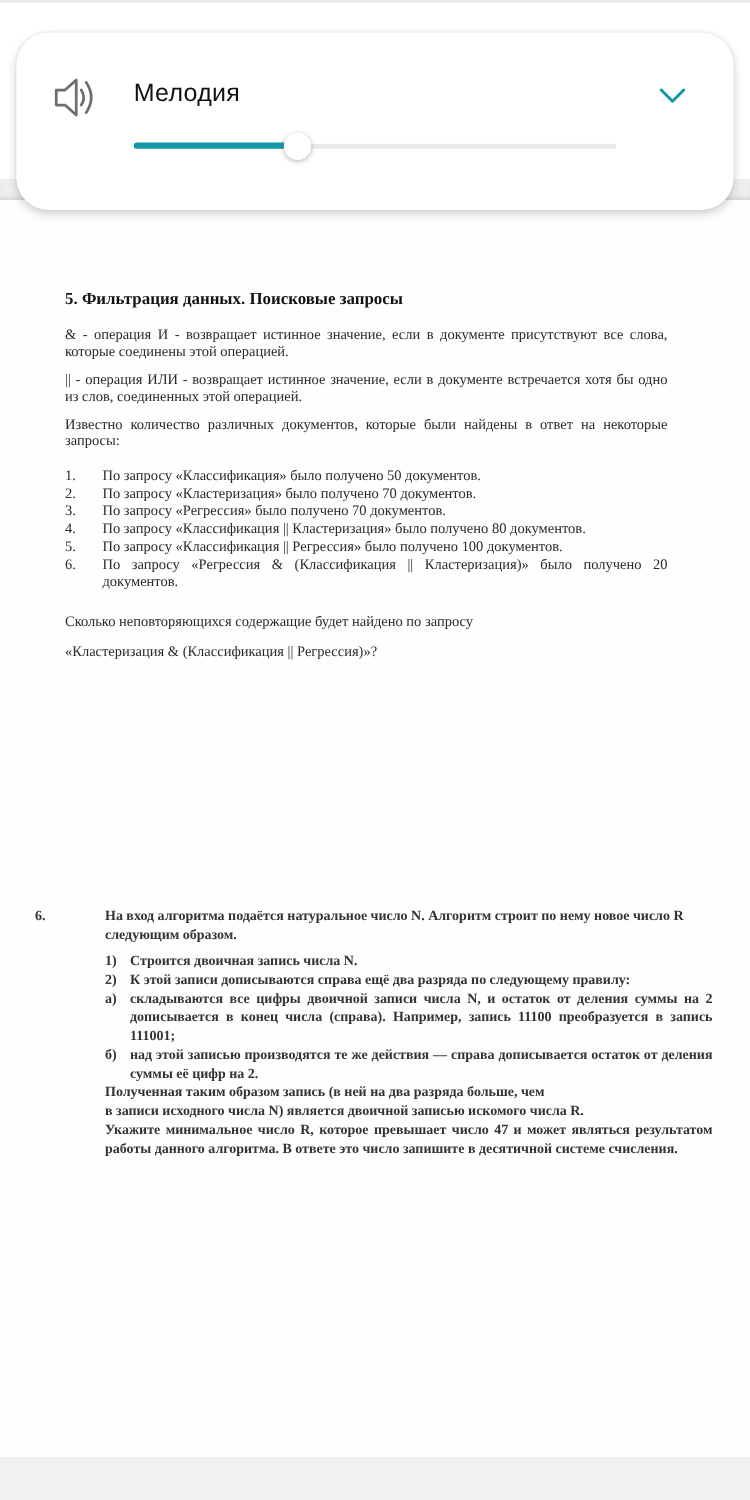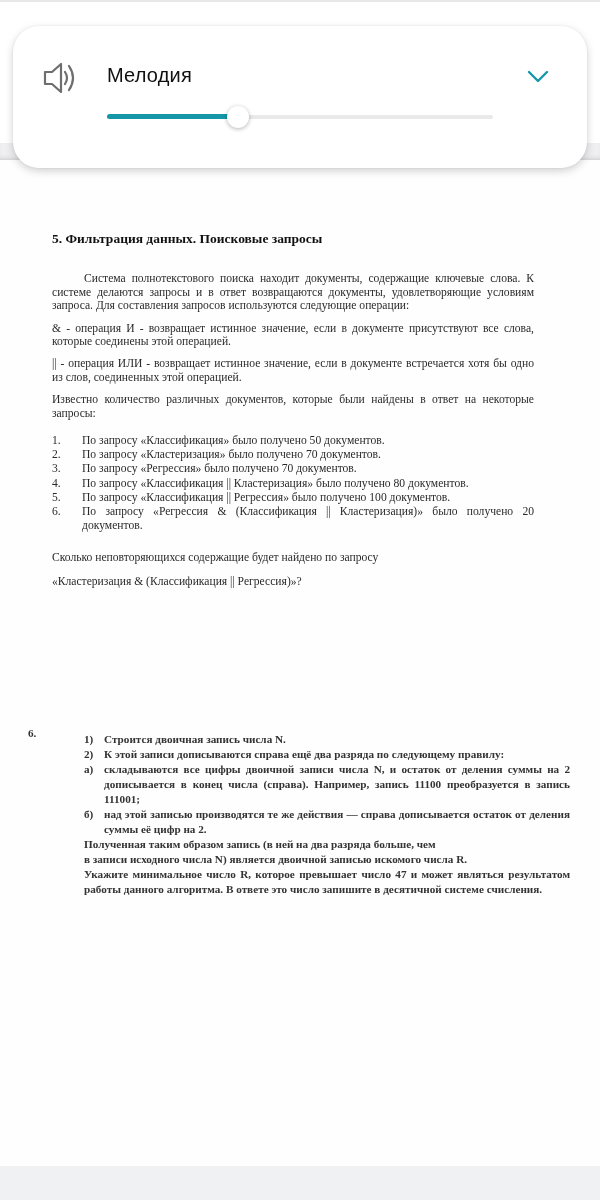--- a/index.html
+++ b/index.html
@@ -59,21 +59,21 @@
 
     
     .document-page {
       position: absolute; left: 0; top: 160px; width: 600px; height: 1006px;
       background: #fefefe;
       box-shadow: 0 2px 4px rgba(0,0,0,0.12);
     }
     .doc { position: absolute; left: 0; top: 0; width: 600px; }
 
     .sec5 { position: absolute; left: 52px; top: 72px; width: 482px; font-size: 11.6px; line-height: 13.4px; color: #2a2a2a; }
-    .sec5 h2 { font-size: 13.5px; font-weight: bold; color: #111; margin-bottom: 27px; }
+    .sec5 h2 { font-size: 13.5px; font-weight: bold; color: #111; margin-bottom: 16px; }
     .sec5 p { text-align: justify; margin-bottom: 9px; }
     .sec5 p.indent { text-indent: 32px; }
     .sec5 .green-ul { text-decoration: underline; text-decoration-style: dotted; text-decoration-color: #4caf50; }
     .sec5 ol { list-style: none; margin: 14px 0 18px 0; }
     .sec5 ol li { position: relative; padding-left: 30px; text-align: justify; line-height: 14.2px; }
     .sec5 ol li .num { position: absolute; left: 0; top: 0; }
     .sec5 .q { margin-bottom: 10px; }
 
     .sec6 { position: absolute; left: 28px; top: 566px; width: 542px; font-size: 11.2px; line-height: 15px; font-weight: bold; color: #333; }
     .sec6 .head { position: relative; padding-left: 56px; }
@@ -93,39 +93,39 @@
 <div class="top-strip">
   <div class="top-line"></div>
   <div class="gray-band"></div>
 </div>
 
 <div class="document-page">
   <div class="doc">
 
     <div class="sec5">
       <h2>5.  Фильтрация данных. Поисковые запросы</h2>
-      <p class="indent">Система полнотекстового поиска находит документы, содержащие ключевые слова. К системе делаются запросы и в ответ возвращаются документы, удовлетворяющие условиям запроса. Для составления запросов используются следующие операции:</p>
       <p>&amp; - операция И - возвращает истинное значение, если в документе присутствуют все слова, которые соединены этой операцией.</p>
       <p>|| - операция ИЛИ - возвращает истинное значение, если в документе встречается хотя бы одно из слов, соединенных этой операцией.</p>
       <p>Известно количество различных документов, которые были найдены в ответ на некоторые запросы:</p>
       <ol>
         <li><span class="num">1.</span><span>По запросу «Классификация» было получено 50 документов.</span></li>
         <li><span class="num">2.</span><span>По запросу «Кластеризация» было получено 70 документов.</span></li>
         <li><span class="num">3.</span><span>По запросу «Регрессия» было получено 70 документов.</span></li>
         <li><span class="num">4.</span><span>По запросу «Классификация || Кластеризация» было получено 80 документов.</span></li>
         <li><span class="num">5.</span><span>По запросу «Классификация || Регрессия» было получено 100 документов.</span></li>
         <li><span class="num">6.</span><span>По запросу «Регрессия &amp; (Классификация || Кластеризация)» было получено 20 документов.</span></li>
       </ol>
       <p class="q">Сколько неповторяющихся содержащие будет найдено по запросу</p>
       <p class="q">«Кластеризация &amp; (Классификация || Регрессия)»?</p>
     </div>
 
     <div class="sec6">
       <div class="head">
         <span class="num6">6.</span>
+        <span>На вход алгоритма подаётся натуральное число N. Алгоритм строит по нему новое число R следующим образом.</span>
       </div>
       <div class="steps">
         <div class="step"><span class="m">1)</span><span>Строится двоичная запись числа N.</span></div>
         <div class="step"><span class="m">2)</span><span>К этой записи дописываются справа ещё два разряда по следующему правилу:</span></div>
         <div class="step"><span class="m">а)</span><span>складываются все цифры двоичной записи числа N, и остаток от деления суммы на 2 дописывается в конец числа (справа). Например, запись 11100 преобразуется в запись 111001;</span></div>
         <div class="step"><span class="m">б)</span><span>над этой записью производятся те же действия — справа дописывается остаток от деления суммы её цифр на 2.</span></div>
       </div>
       <div class="tail">
         <div>Полученная таким образом запись (в ней на два разряда больше, чем</div>
         <div>в записи исходного числа N) является двоичной записью искомого числа R.</div>

